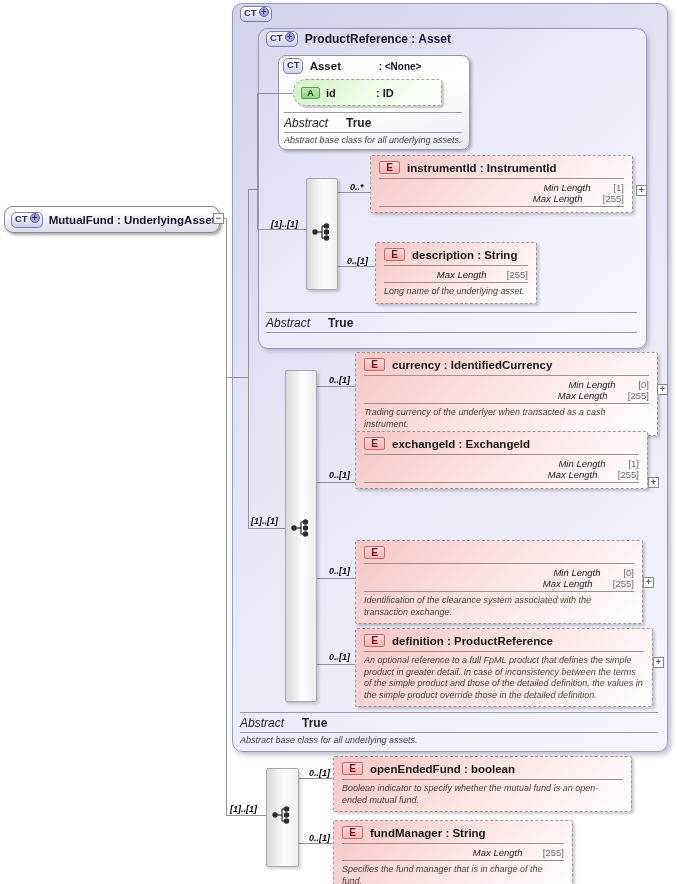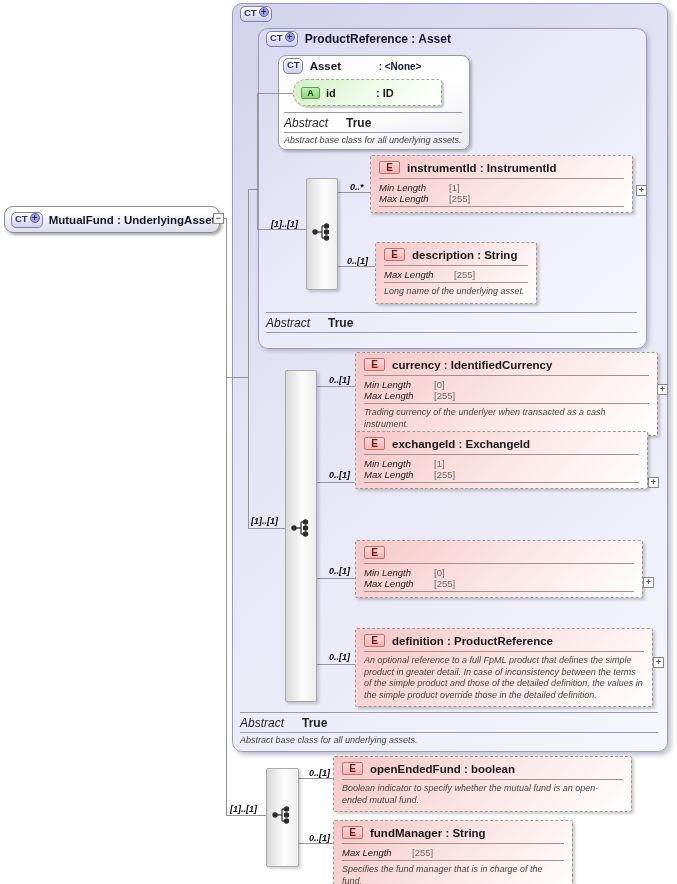--- a/index.html
+++ b/index.html
@@ -50,21 +50,21 @@
   .ebox{position:absolute;box-sizing:border-box;border:1px dashed #999;border-radius:2px;
         background:linear-gradient(135deg,#f6c6c6 0%,#fbe2e2 45%,#ffffff 100%);
         box-shadow:2px 2px 3px rgba(0,0,0,.2);padding:3px 8px 5px;z-index:6;}
   .etitle{display:flex;align-items:center;gap:7px;padding:2px 0 4px;white-space:nowrap;
           font-size:11.5px;font-weight:bold;color:#181818;}
   .badge-e{display:inline-block;width:21px;height:13px;box-sizing:border-box;border:1px solid #c76d6d;
            border-radius:2px;background:linear-gradient(180deg,#fbdada,#f3b4b4);
            color:#7a1515;font-size:10px;font-weight:bold;line-height:12px;text-align:center;}
   .facets{border-top:1px solid #a59090;border-bottom:1px solid #a59090;padding:3px 0 2px;}
   .sep{border-top:1px solid #a59090;}
-  .facet{display:flex;font-size:9.5px;line-height:11px;color:#1a1a1a;}
+  .facet{display:flex;font-size:9.5px;line-height:11px;color:#1a1a1a;justify-content:flex-end;}
   .facet .fl{font-style:italic;width:70px;}
   .facet .fv{color:#6a6a6a;}
   .eann{font-size:9px;font-style:italic;color:#4a443c;line-height:1.28;padding-top:3px;}
 
   
   .abs-block{position:absolute;z-index:5;}
   .abs-block .sep2{border-top:1px solid #9898ae;}
   .abs-row{display:flex;align-items:baseline;font-size:12px;padding:3px 0 2px;color:#222;}
   .abs-lbl{font-style:italic;}
   .abs-val{font-weight:bold;margin-left:18px;}
@@ -297,20 +297,21 @@
     <div class="facets">
       <div class="facet">
           <span class="fl">Min Length</span>
           <span class="fv">[0]</span>
         </div>
       <div class="facet">
           <span class="fl">Max Length</span>
           <span class="fv">[255]</span>
         </div>
     </div>
+    <div class="eann">Identification of the clearance system associated with the transaction exchange.</div>
   </div>
 
   <div class="ebox" style="left:355px;top:628px;width:298px;">
     <div class="etitle">
         <span class="badge-e">E</span>
       <span>definition : ProductReference</span>
       </div>
     <div class="sep"></div>
     <div class="eann">An optional reference to a full FpML product that defines the simple product in greater detail. In case of inconsistency between the terms of the simple product and those of the detailed definition, the values in the simple product override those in the detailed definition.</div>
   </div>

